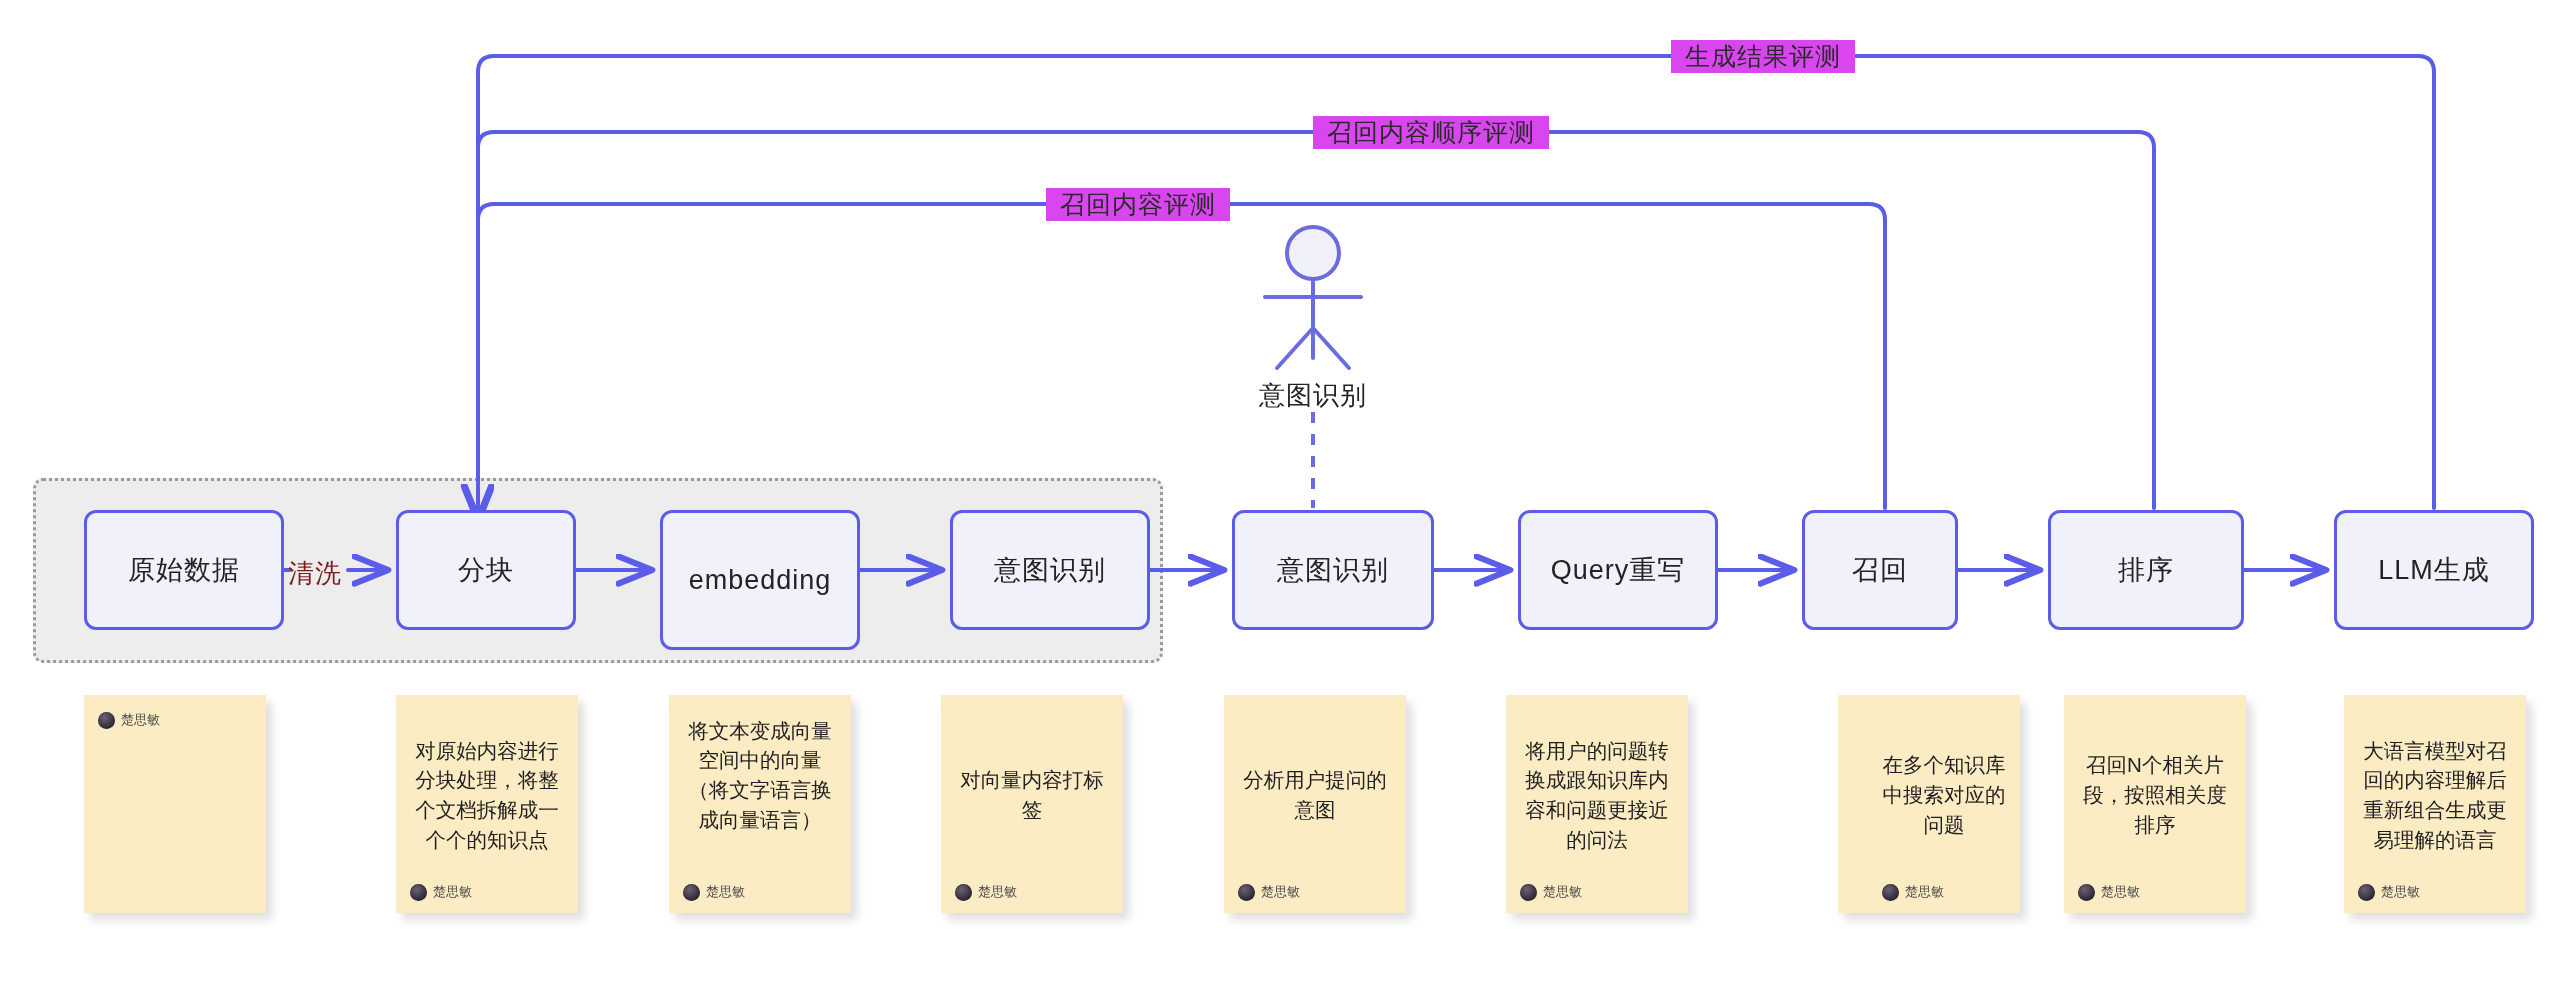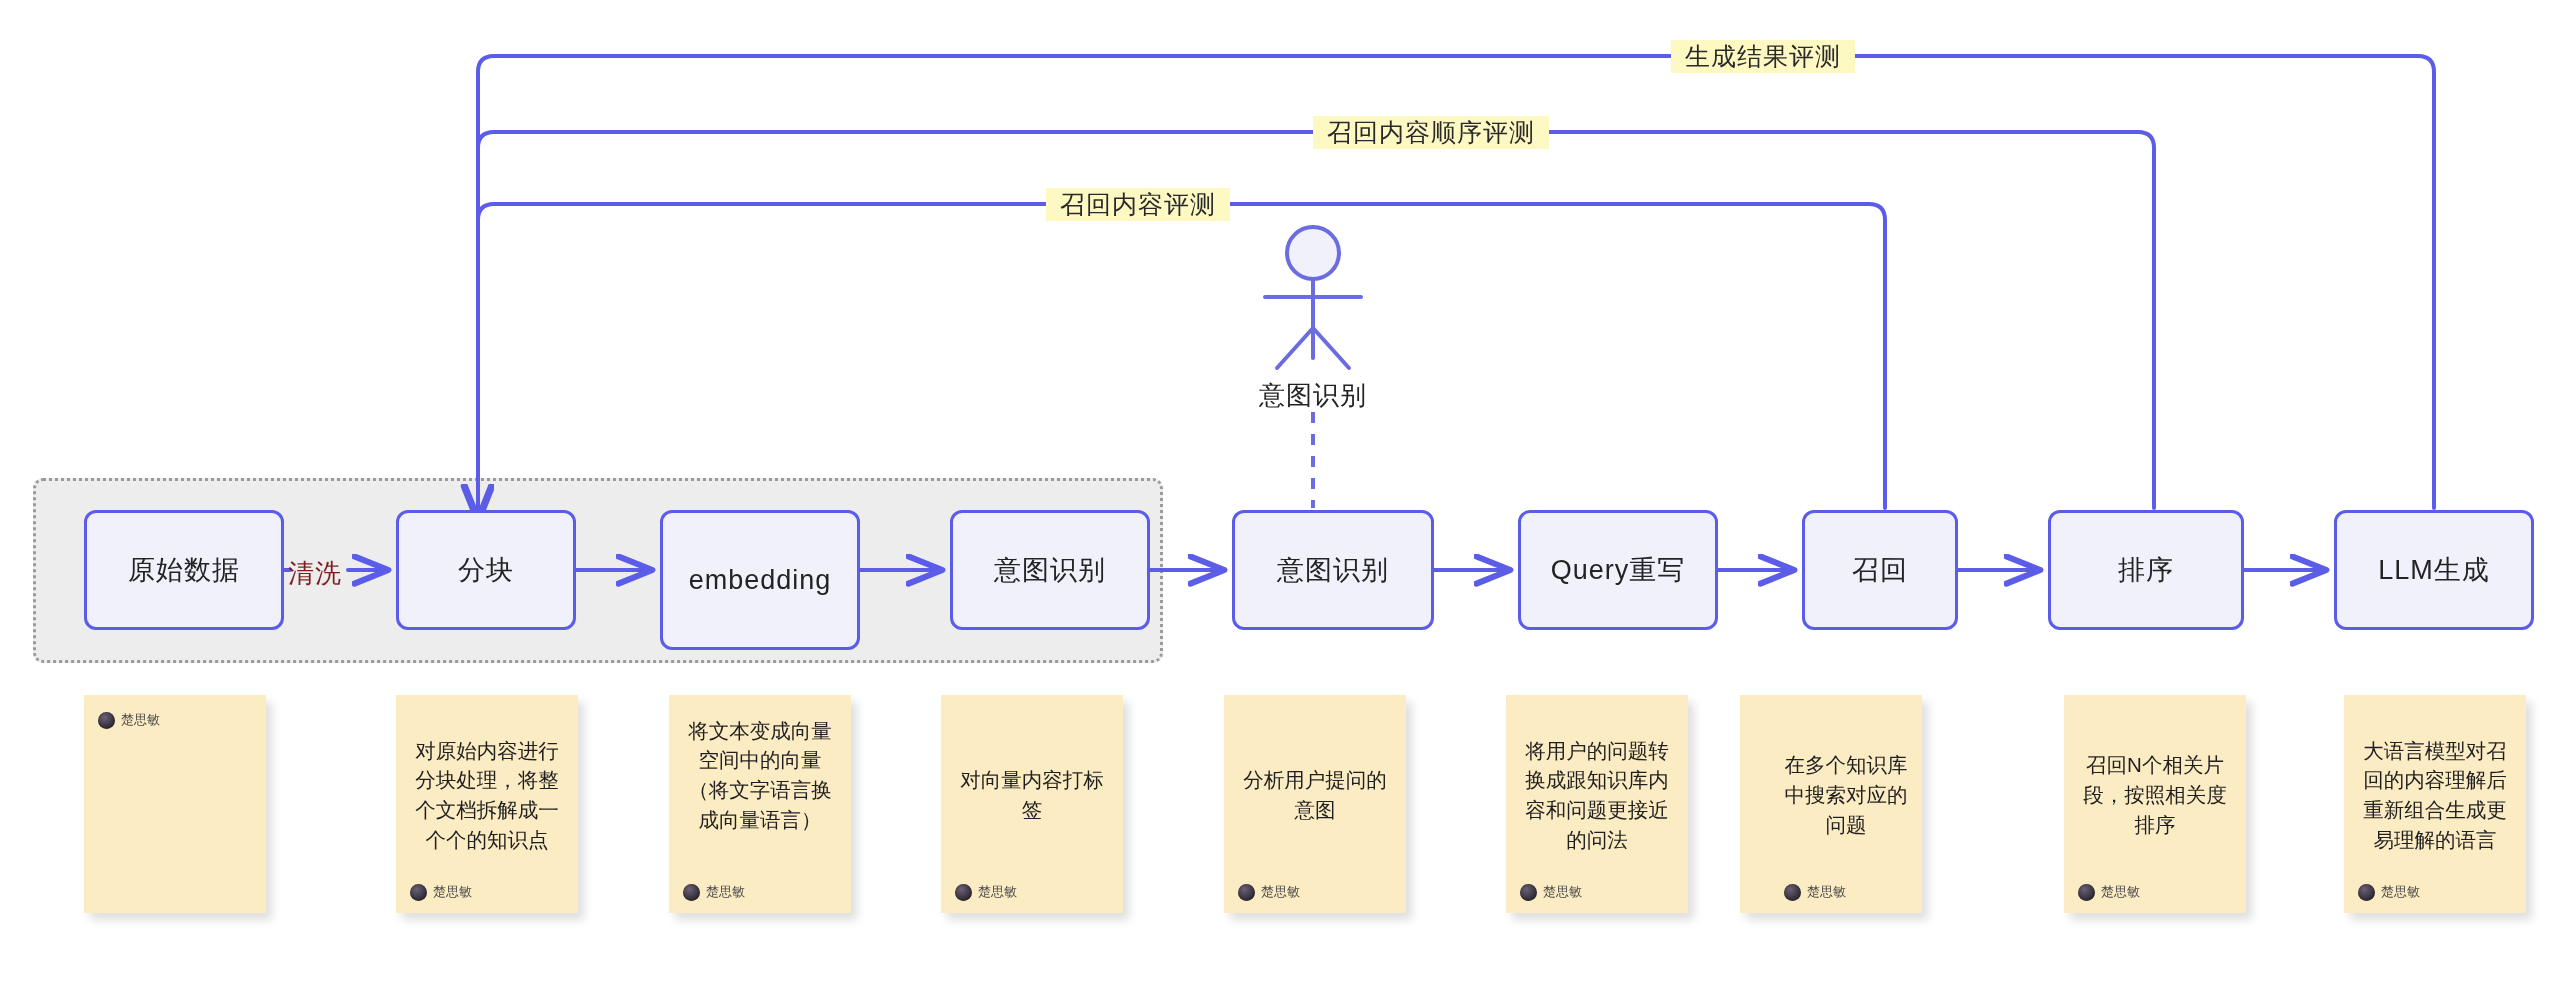--- a/index.html
+++ b/index.html
@@ -45,21 +45,21 @@
     color:#7f1d1d;
     white-space:nowrap;
     background:transparent;
     letter-spacing:1px;
   }
   .loop-label{
     position:absolute;
     font-size:25px;
     color:#2a2a2a;
     white-space:nowrap;
-    background:#fef9c3;
+    background:#d946ef;
     padding:0 14px;
     letter-spacing:1px;
   }
   .actor-label{
     position:absolute;
     font-size:26px;color:#232323;white-space:nowrap;letter-spacing:1px;
     text-align:center;
   }
 
   
@@ -239,21 +239,21 @@
   </div>
 
   <div class="note" style="left:1506px;top:695px;">
     <div class="note-text">将用户的问题转换成跟知识库内容和问题更接近的问法</div>
     <div class="note-foot">
       <span class="avatar"></span>
       <span class="note-author">楚思敏</span>
     </div>
   </div>
 
-  <div class="note" style="left:1740px;top:695px;padding-left:44px;">
+  <div class="note" style="left:1838px;top:695px;padding-left:44px;">
     <div class="note-text">在多个知识库中搜索对应的问题</div>
     <div class="note-foot">
       <span class="avatar"></span>
       <span class="note-author">楚思敏</span>
     </div>
   </div>
 
   <div class="note" style="left:2064px;top:695px;">
     <div class="note-text">召回N个相关片段，按照相关度排序</div>
     <div class="note-foot">

